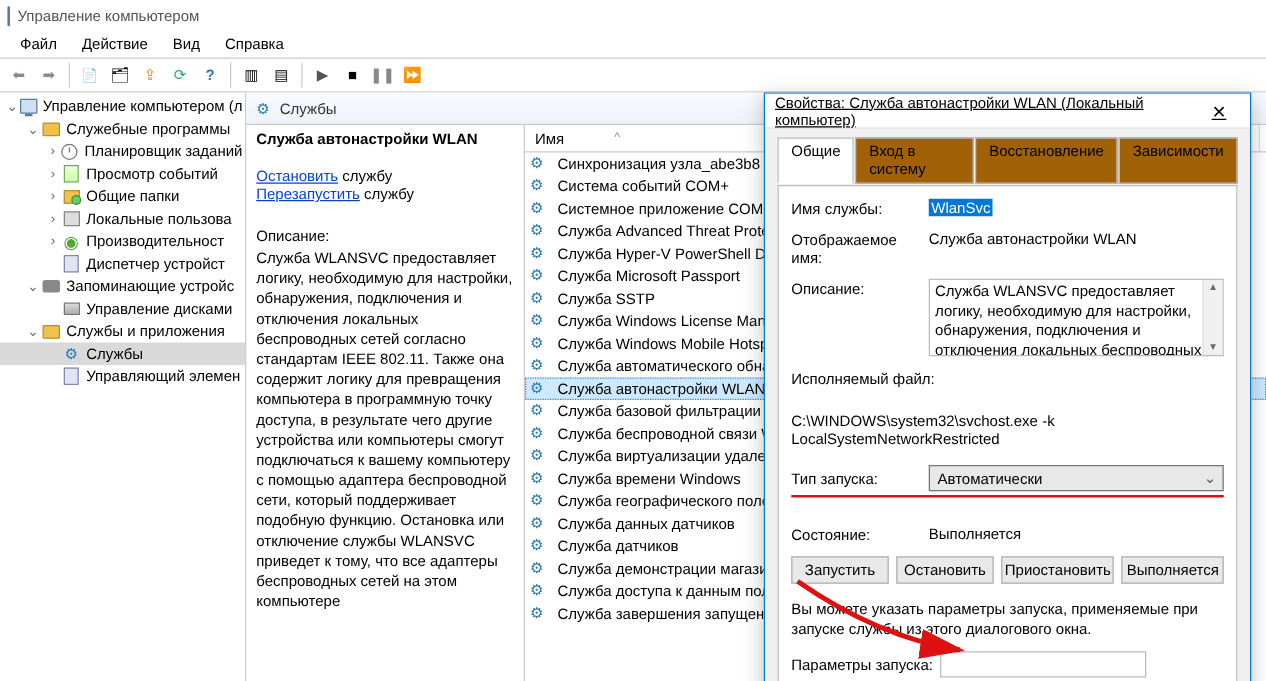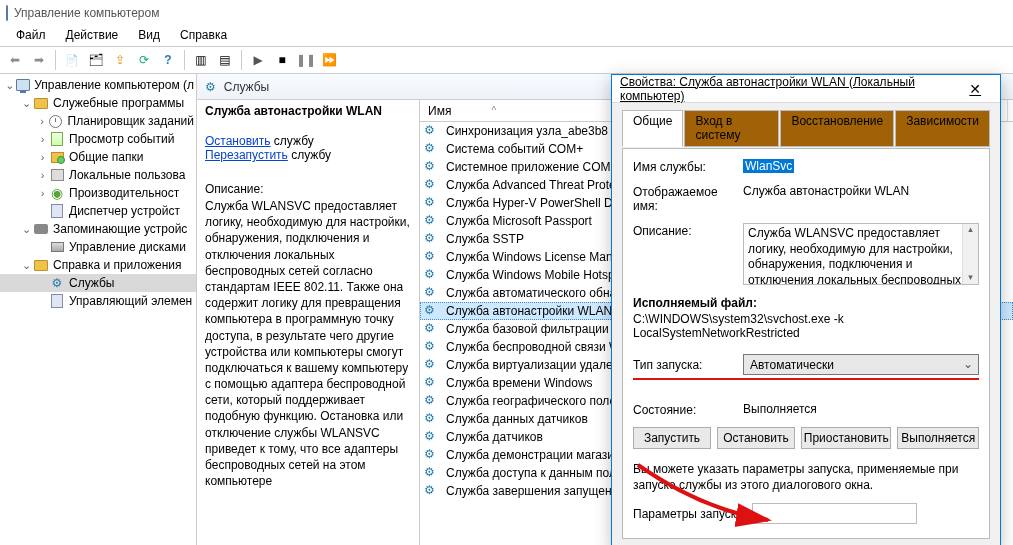--- a/index.html
+++ b/index.html
@@ -208,21 +208,21 @@
           <span class="i-disk"></span>
         </span>
         <span>Управление дисками</span>
       </div>
       <div class="tree-row">
         <span class="ind" style="width: 20px;"></span>
         <span class="tw">⌄</span>
         <span class="ic">
           <span class="i-folder"></span>
         </span>
-        <span>Справка и приложения</span>
+        <span>Службы и приложения</span>
       </div>
       <div class="tree-row sel">
         <span class="ind" style="width: 36px;"></span>
         <span class="tw"></span>
         <span class="ic">
           <span class="i-svc">⚙</span>
         </span>
         <span>Службы</span>
       </div>
       <div class="tree-row">
@@ -369,21 +369,21 @@
       <div class="formrow">
         <div class="lbl">Описание:</div>
         <div class="val">
             <div class="descbox"><span>Служба WLANSVC предоставляет логику, необходимую для настройки, обнаружения, подключения и отключения локальных беспроводных сетей согласно стандартам IEEE</span><div class="sb">
                 <span>▴</span>
                 <span>▾</span>
               </div></div>
           </div>
       </div>
       <div class="formrow" style="flex-direction:column; margin-bottom:14px;">
-        <div class="lbl" style="width:auto; margin-bottom:2px;font-weight:bold;">Исполняемый файл:</div>
+        <div class="lbl" style="width:auto; margin-bottom:20px;">Исполняемый файл:</div>
         <div class="val" style="font-size:12px;">C:\WINDOWS\system32\svchost.exe -k LocalSystemNetworkRestricted</div>
       </div>
       <div class="underline-red">
         <div class="lbl" style="width:100px">Тип запуска:</div>
         <div class="sel-startup">
             <span>Автоматически</span>
           </div>
       </div>
       <div class="formrow" style="margin-top:22px">
         <div class="lbl">Состояние:</div>

